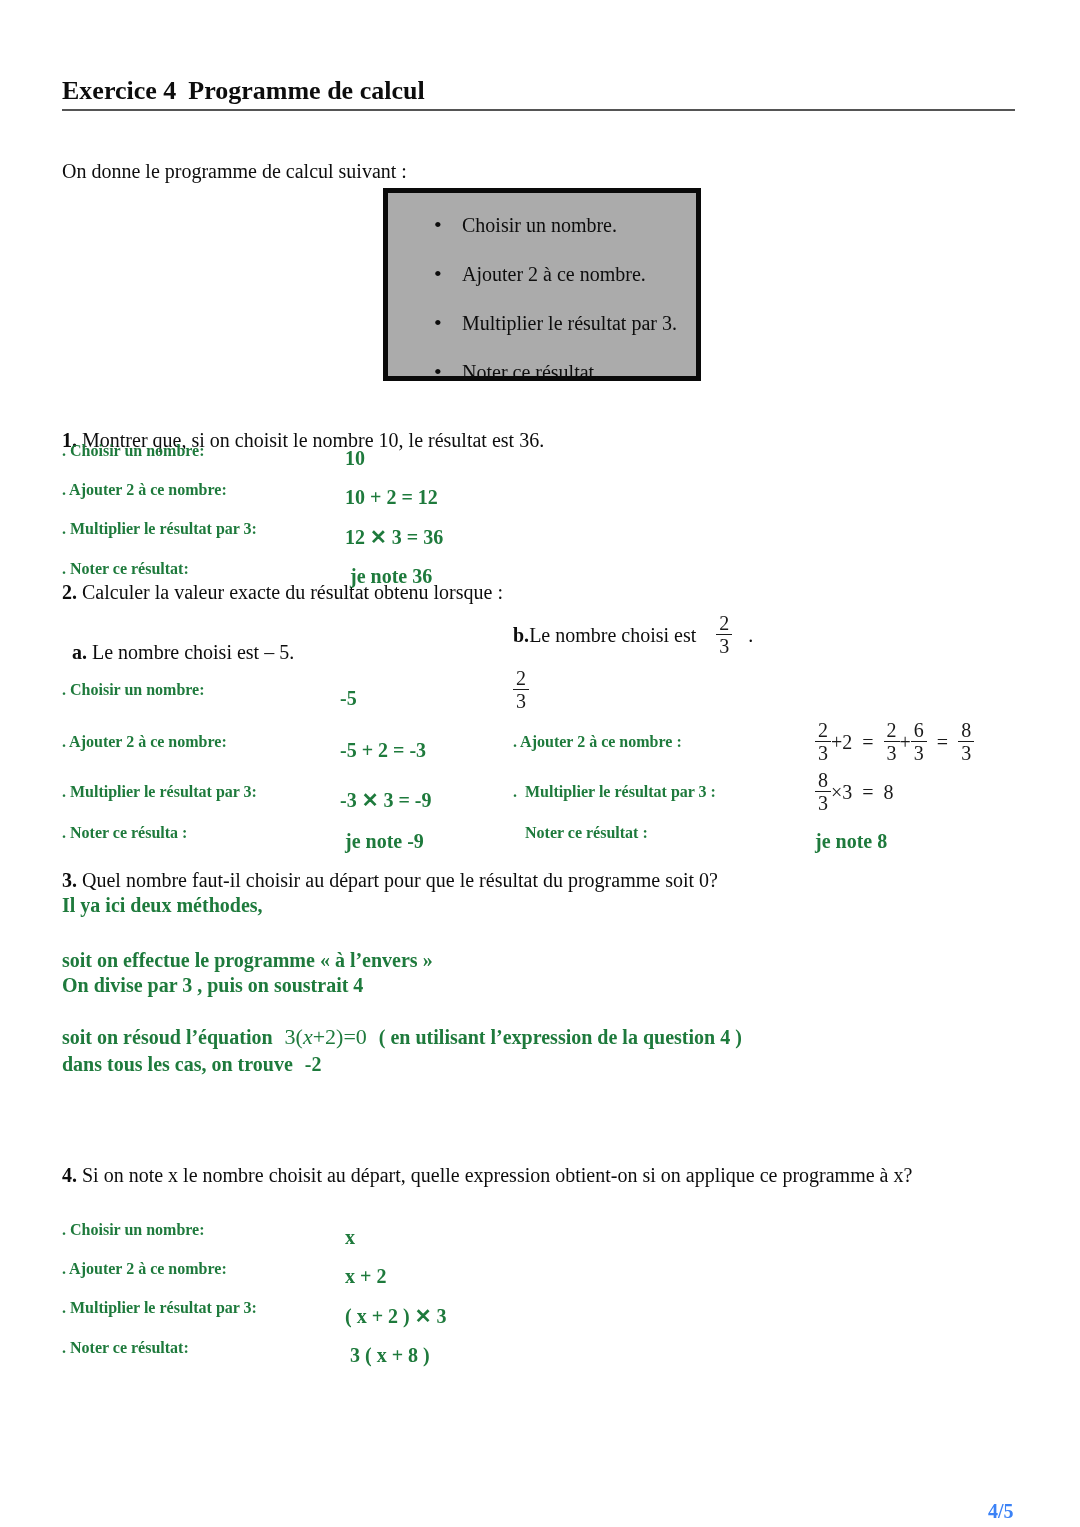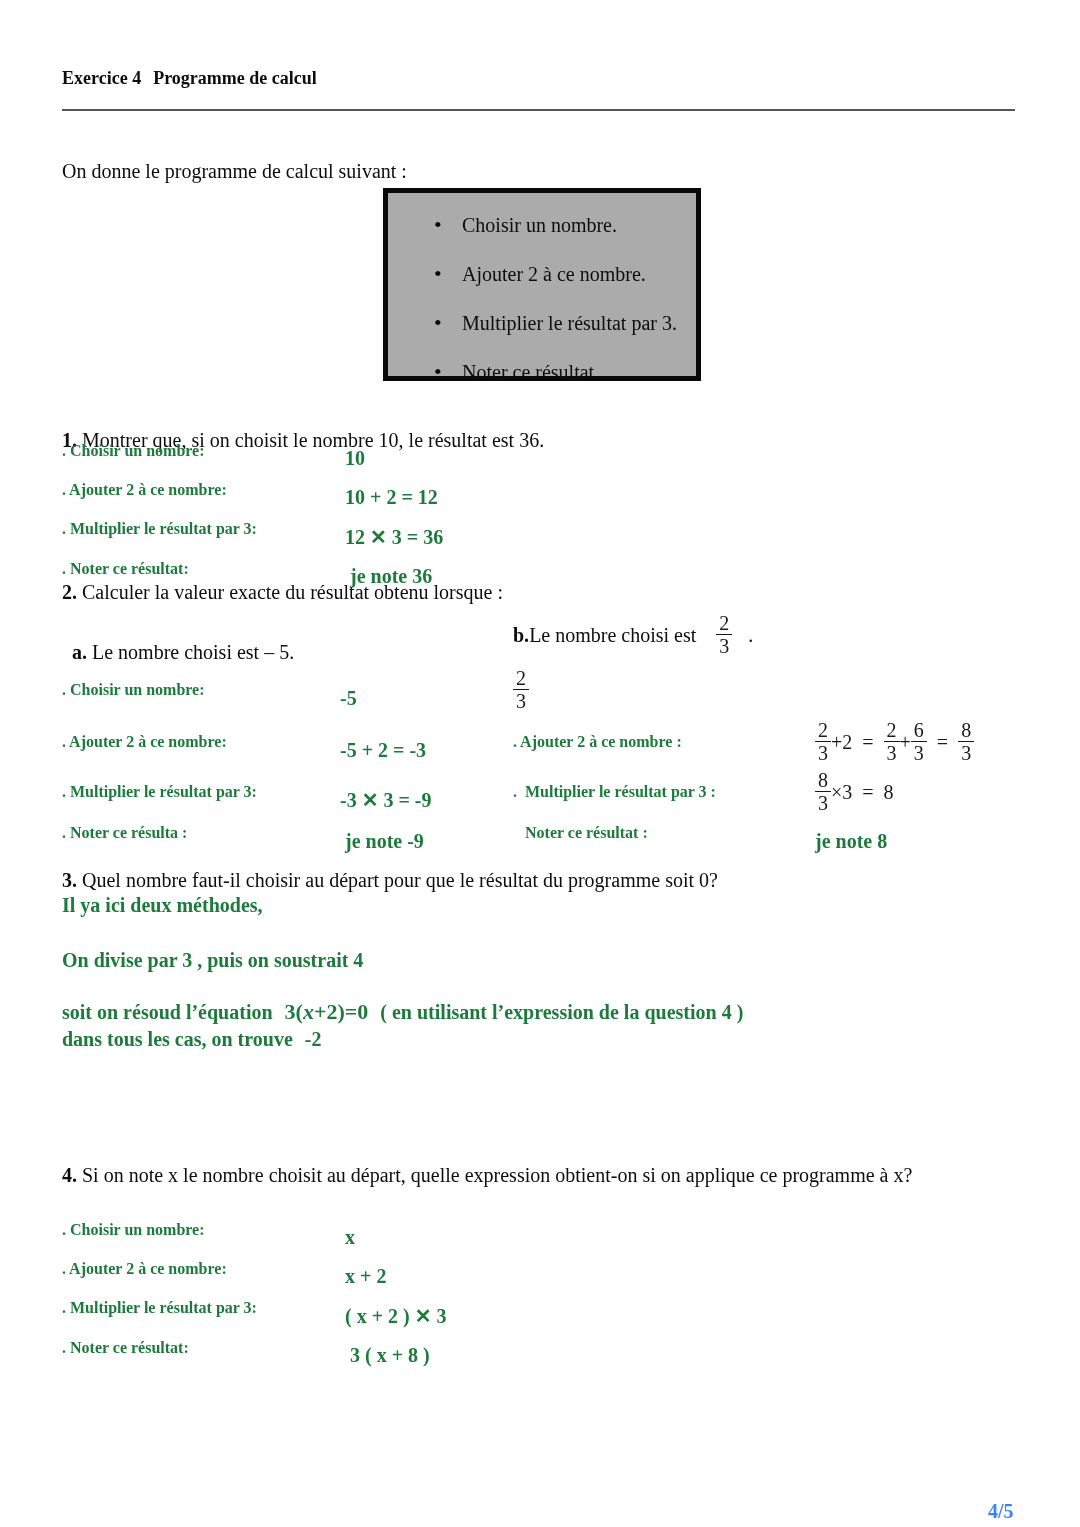--- a/index.html
+++ b/index.html
@@ -7,21 +7,21 @@
     position:relative;
     width:1080px; height:1527px;
     background:#ffffff;
     font-family:"Liberation Serif","DejaVu Serif",serif;
     color:#111111;
     overflow:hidden;
   }
   .abs { position:absolute; }
 
   
-  .title { left:62px; top:68px; font-size:18px; font-weight:bold; color:#0d0d0d; }
+  .title { left:62px; top:76px; font-size:26px; font-weight:bold; color:#0d0d0d; }
   .title .t2 { margin-left:12px; }
   .rule { left:62px; top:109px; width:953px; height:2px; background:#555555; }
 
   .intro { left:62px; top:139px; font-size:20px; }
 
   
   .program-box {
     left:383px; top:188px;
     width:308px; height:183px;
     background:var(--box-fill,#ababab);
@@ -73,21 +73,21 @@
   }
   .frac .num { padding:0 3px 0px 3px; border-bottom:1.6px solid #1a1a1a; }
   .frac .den { padding-top:1px; }
 
   
   .q3 { left:62px; top:868px; }
   .q3 p { margin:0; }
   .green-line { font-weight:bold; color:var(--green,#1e7a3c); font-size:20px; line-height:25px; }
   .gap30 { height:30px; } .gap24 { height:24px; }
   .eq-line { display:flex; align-items:center; height:30px; }
-  .equation { color:var(--green,#1e7a3c); font-weight:bold; font-size:22px; margin:0 12px; }
+  .equation { color:var(--green,#1e7a3c); font-weight:normal; font-size:22px; margin:0 12px; }
   .equation .eq-var { font-style:italic; }
   .concl-value { margin-left:12px; }
 
   
   .q4-head { left:62px; top:1143px; }
   .q4-rows { left:62px; top:1210px; }
   .q4-rows .ans-row { min-height:27px; }
 
   .footer { left:988px; top:1500px; font-size:20px; font-weight:bold; color:#3b82f6; }
 </style>
@@ -195,20 +195,21 @@
     <div class="ans-row">
         <span class="ans-label">   Noter ce résultat :</span>
         <span class="ans-value">je note 8</span>
       </div>
   </div>
 
   <div class="abs q3">
     <p class="qhead"><span class="qnum">3.</span><span> Quel nombre faut-il choisir au départ pour que le résultat du programme soit 0?</span></p>
     <p class="green-line">Il ya ici deux méthodes,</p>
     <div class="gap30"></div>
+    <p class="green-line">soit on effectue le programme « à l’envers »</p>
     <p class="green-line">On divise par 3 , puis on soustrait 4</p>
     <div class="gap24"></div>
     <div class="eq-line">
       <span class="green-line">soit on résoud l’équation</span>
       <span class="equation"><span class="eq-pre">3(</span><span class="eq-var">x</span><span class="eq-post">+2)=0</span></span>
       <span class="green-line">( en utilisant l’expression de la question 4 )</span>
     </div>
     <p class="green-line"><span>dans tous les cas, on trouve</span><span class="concl-value">-2</span></p>
   </div>
 

